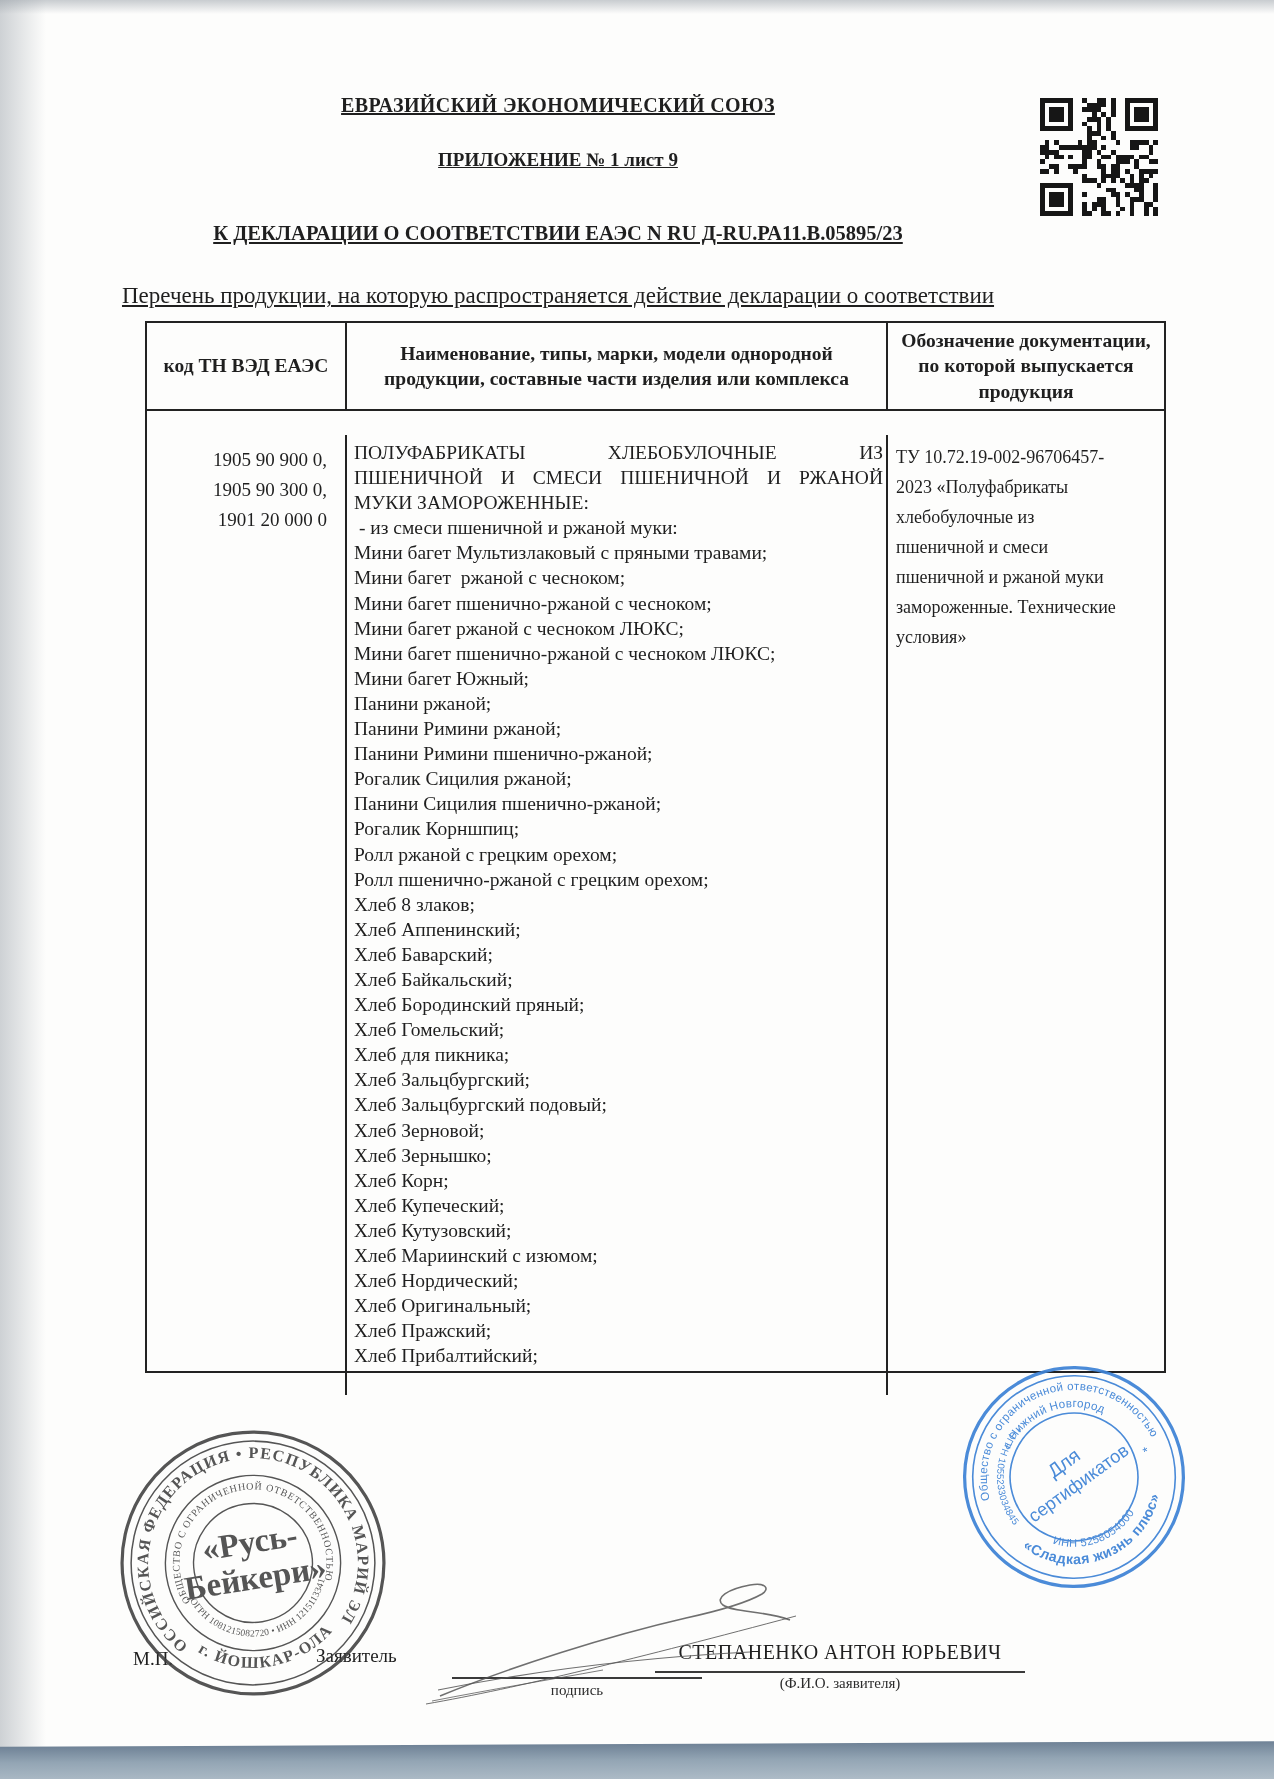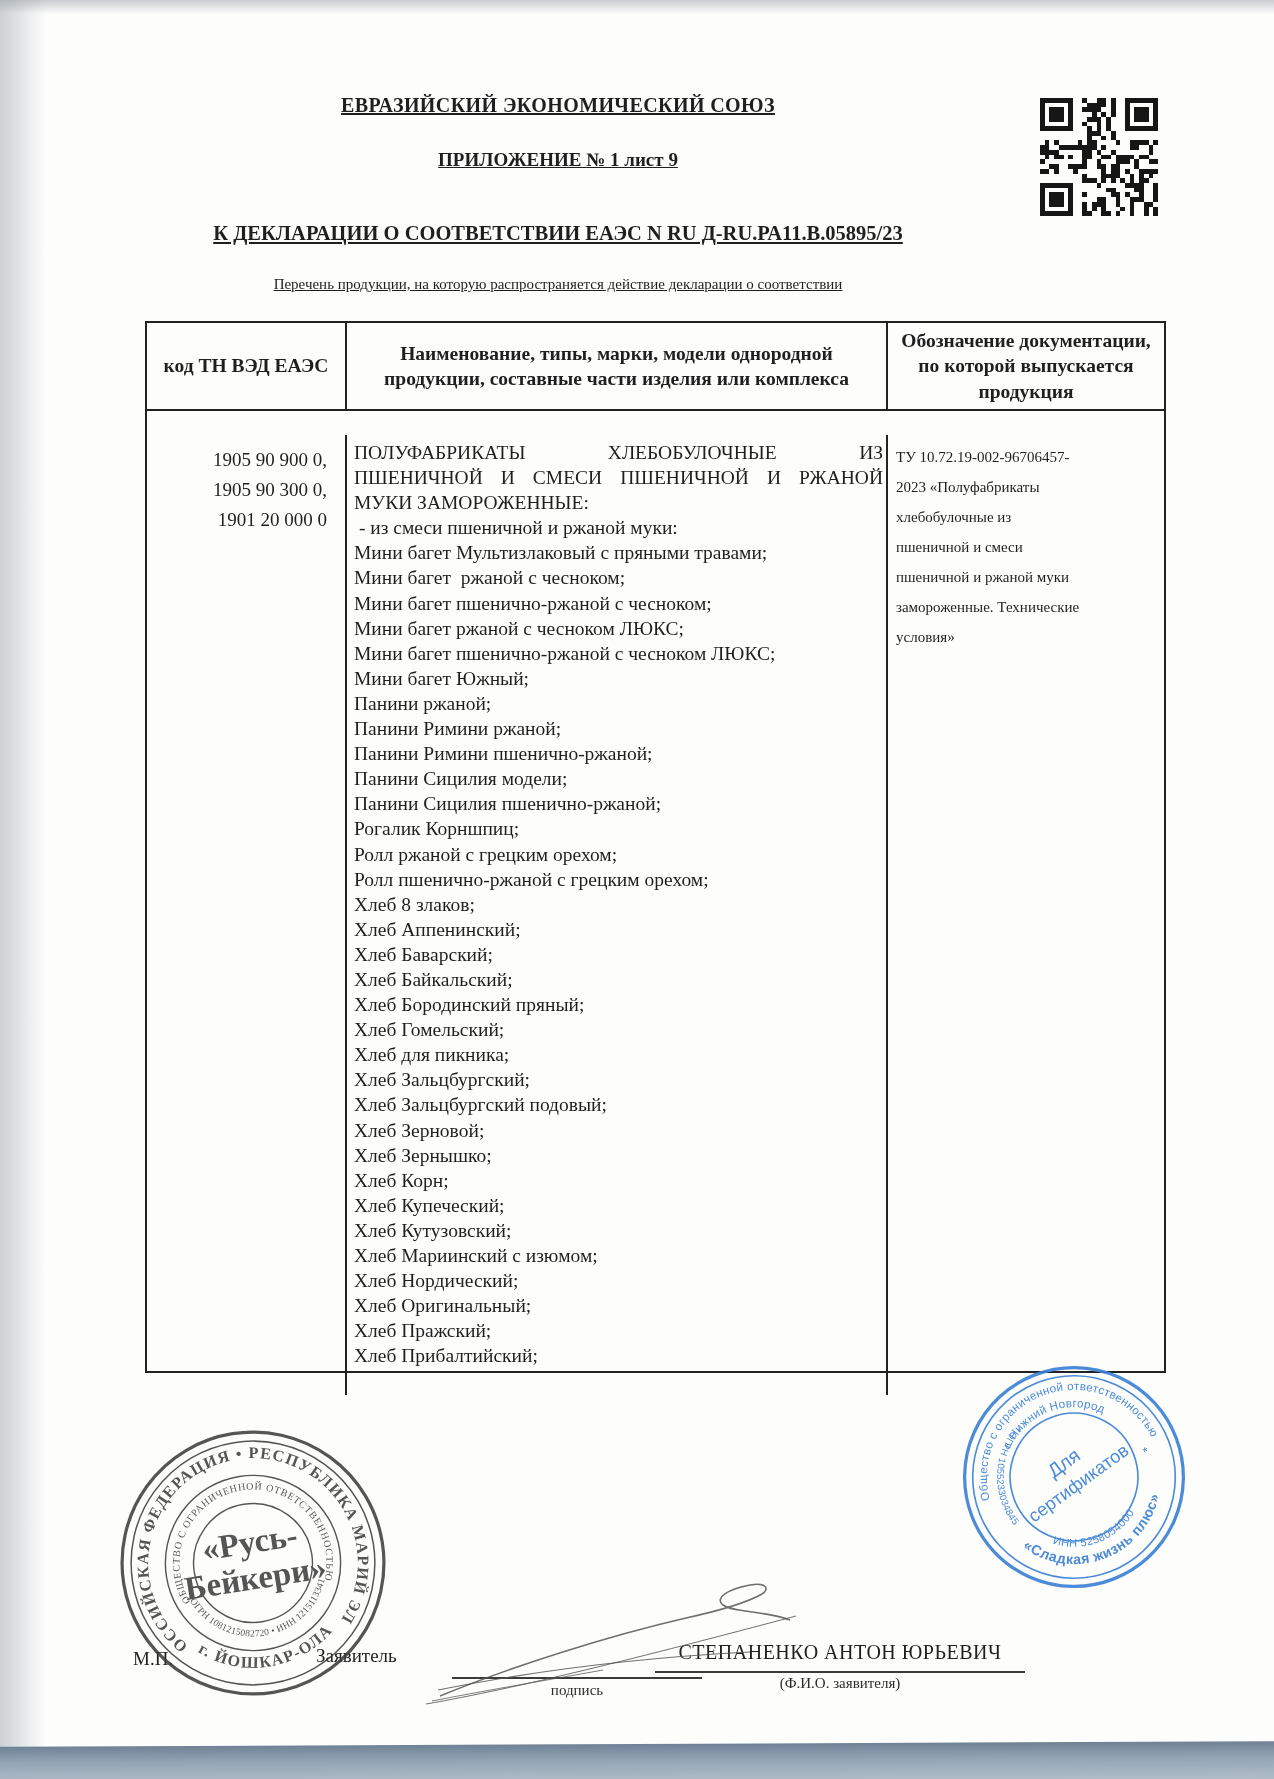--- a/index.html
+++ b/index.html
@@ -13,35 +13,35 @@
   .edge-top{position:absolute;left:0;top:0;width:100%;height:14px;
             background:linear-gradient(180deg,rgba(148,156,164,.5),rgba(148,156,164,0));pointer-events:none;}
   .bottom-band{position:absolute;left:-10px;right:-10px;bottom:-5px;height:40px;
                background:linear-gradient(180deg,#6f8296 0%,#93a5b4 40%,#b3c0cb 100%);
                transform:rotate(-0.25deg);}
   
   .h{position:absolute;left:0;width:1116px;text-align:center;text-decoration:underline;}
   .union{top:94px;font-size:20px;font-weight:bold;letter-spacing:.4px;}
   .annex{top:149px;font-size:19px;font-weight:bold;}
   .decl{top:222px;font-size:20.5px;font-weight:bold;}
-  .caption{top:276px;font-size:15px;}
+  .caption{top:283px;font-size:23px;}
   #qr-svg{position:absolute;left:1040px;top:98px;width:118px;height:118px;}
   
   .table{position:absolute;left:145px;top:321px;width:1021px;height:1052px;border:2px solid #222;}
   .thead{display:flex;height:88px;border-bottom:2px solid #222;}
   .tbody{display:flex;height:960px;margin-top:24px;}
   .cell{height:100%;}
   .code-col{width:200px;border-right:2px solid #222;}
   .name-col{width:541px;border-right:2px solid #222;}
   .doc-col{flex:1;}
   .th{display:flex;align-items:center;justify-content:center;text-align:center;
       font-weight:bold;font-size:19.5px;line-height:1.3;padding:0 8px;}
   .td.code-col{padding:10px 18px 0 0;text-align:right;font-size:19px;line-height:30px;}
   .td.name-col{padding:5px 3px 0 7px;font-size:19.5px;line-height:25.1px;}
-  .td.doc-col{padding:7px 4px 0 8px;font-size:15px;line-height:30px;}
+  .td.doc-col{padding:7px 4px 0 8px;font-size:18px;line-height:30px;}
   .ptitle-line{text-align:justify;text-align-last:justify;}
   .ptitle-line:last-of-type{text-align:left;text-align-last:left;}
   .p-line{white-space:pre-wrap;}
   
   .mp{position:absolute;left:133px;top:1648px;font-size:19px;}
   .applicant-label{position:absolute;left:316px;top:1645px;font-size:19px;}
   .sig-line{position:absolute;left:452px;top:1677px;width:250px;border-top:2px solid #3a3a3a;}
   .sig-caption{position:absolute;left:452px;top:1682px;width:250px;text-align:center;font-size:15px;color:#2c2c2c;}
   .name-wrap{position:absolute;left:655px;top:1641px;width:370px;text-align:center;}
   .applicant-name{font-size:20px;letter-spacing:.5px;border-bottom:2px solid #3a3a3a;padding-bottom:7px;}
@@ -289,21 +289,21 @@
         <div class="p-line"> - из смеси пшеничной и ржаной муки:</div>
             <div class="p-line">Мини багет Мультизлаковый с пряными травами;</div>
             <div class="p-line">Мини багет  ржаной с чесноком;</div>
             <div class="p-line">Мини багет пшенично-ржаной с чесноком;</div>
             <div class="p-line">Мини багет ржаной с чесноком ЛЮКС;</div>
             <div class="p-line">Мини багет пшенично-ржаной с чесноком ЛЮКС;</div>
             <div class="p-line">Мини багет Южный;</div>
             <div class="p-line">Панини ржаной;</div>
             <div class="p-line">Панини Римини ржаной;</div>
             <div class="p-line">Панини Римини пшенично-ржаной;</div>
-            <div class="p-line">Панини Сицилия модели;</div>
+            <div class="p-line">Рогалик Сицилия ржаной;</div>
             <div class="p-line">Панини Сицилия пшенично-ржаной;</div>
             <div class="p-line">Рогалик Корншпиц;</div>
             <div class="p-line">Ролл ржаной с грецким орехом;</div>
             <div class="p-line">Ролл пшенично-ржаной с грецким орехом;</div>
             <div class="p-line">Хлеб 8 злаков;</div>
             <div class="p-line">Хлеб Аппенинский;</div>
             <div class="p-line">Хлеб Баварский;</div>
             <div class="p-line">Хлеб Байкальский;</div>
             <div class="p-line">Хлеб Бородинский пряный;</div>
             <div class="p-line">Хлеб Гомельский;</div>

